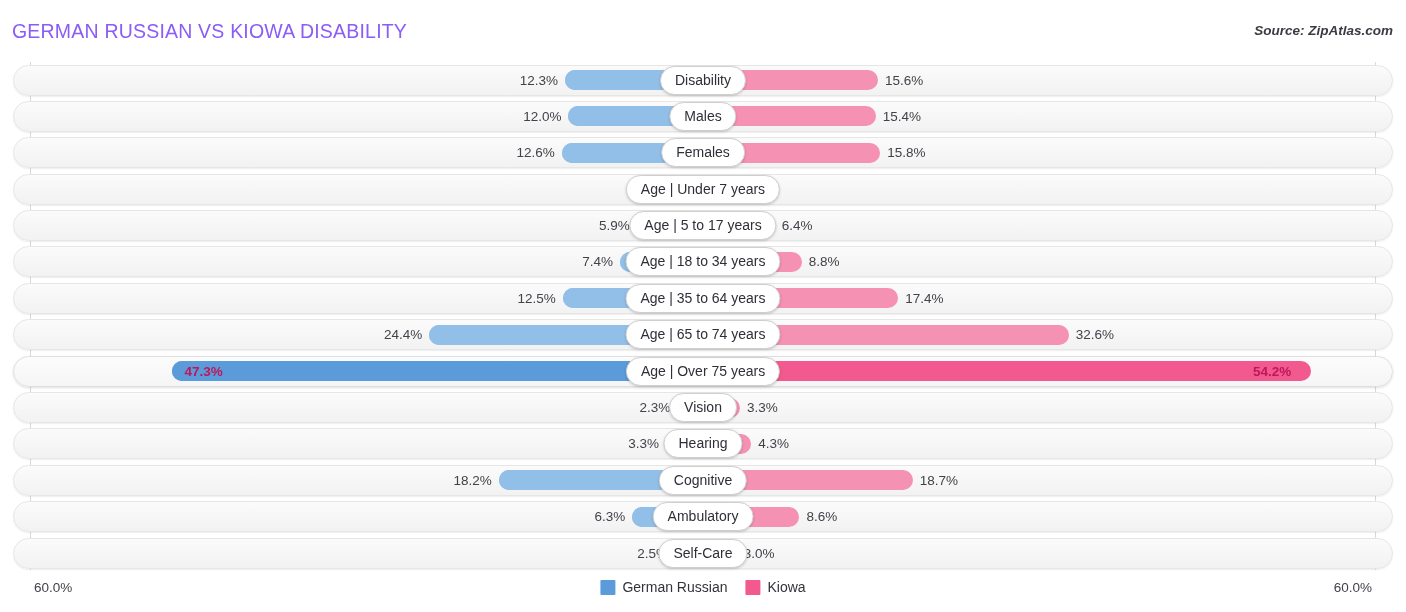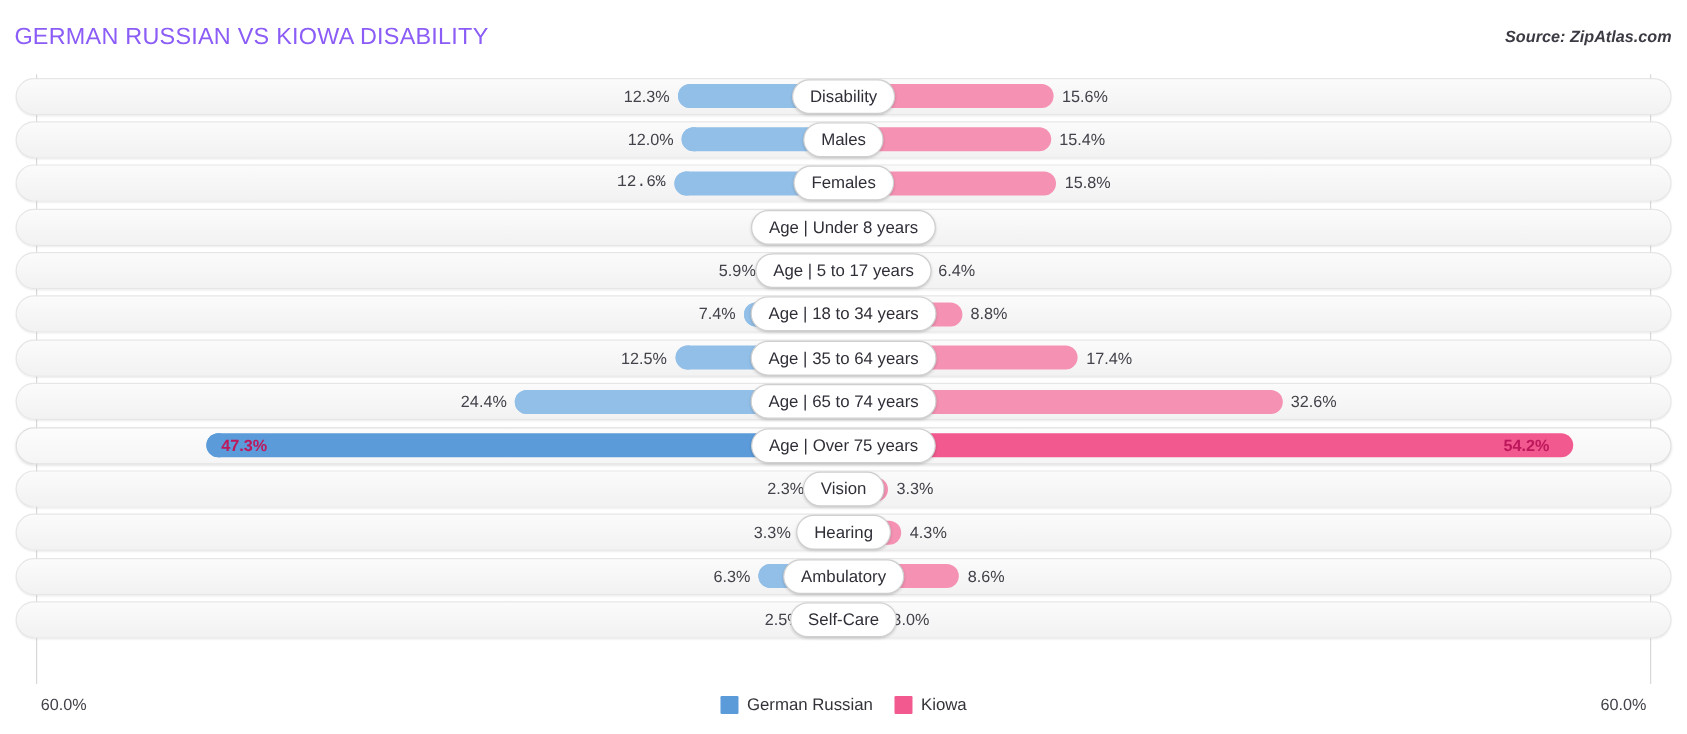--- a/index.html
+++ b/index.html
@@ -239,31 +239,31 @@
           <div class="bar left" style="width: 134.6px;"></div>
           <div class="bar right" style="width: 172.737px;"></div>
           <div class="val left" style="right: 844.6px;">12.0%</div>
           <div class="val right" style="left: 882.737px;">15.4%</div>
           <div class="pill">Males</div>
         </div>
         <div class="row">
           <div class="track"></div>
           <div class="bar left" style="width: 141.33px;"></div>
           <div class="bar right" style="width: 177.223px;"></div>
-          <div class="val left" style="right: 851.33px; font-family: Liberation Mono, monospace;">12.6%</div>
+          <div class="val left" style="right: 851.33px;">12.6%</div>
           <div class="val right" style="left: 887.223px;">15.8%</div>
           <div class="pill">Females</div>
         </div>
         <div class="row">
           <div class="track"></div>
           <div class="bar left" style="width: 17.9467px;"></div>
           <div class="bar right" style="width: 16.825px;"></div>
           <div class="val left" style="right: 727.947px;">1.6%</div>
           <div class="val right" style="left: 726.825px;">1.5%</div>
-          <div class="pill">Age | Under 8 years</div>
+          <div class="pill">Age | Under 7 years</div>
         </div>
         <div class="row">
           <div class="track"></div>
           <div class="bar left" style="width: 66.1783px;"></div>
           <div class="bar right" style="width: 71.7867px;"></div>
           <div class="val left" style="right: 776.178px;">5.9%</div>
           <div class="val right" style="left: 781.787px;">6.4%</div>
           <div class="pill">Age | 5 to 17 years</div>
         </div>
         <div class="row">
@@ -306,20 +306,28 @@
           <div class="val right" style="left: 747.015px;">3.3%</div>
           <div class="pill">Vision</div>
         </div>
         <div class="row">
           <div class="track"></div>
           <div class="bar left" style="width: 37.015px;"></div>
           <div class="bar right" style="width: 48.2317px;"></div>
           <div class="val left" style="right: 747.015px;">3.3%</div>
           <div class="val right" style="left: 758.232px;">4.3%</div>
           <div class="pill">Hearing</div>
+        </div>
+        <div class="row">
+          <div class="track"></div>
+          <div class="bar left" style="width: 204.143px;"></div>
+          <div class="bar right" style="width: 209.752px;"></div>
+          <div class="val left" style="right: 914.143px;">18.2%</div>
+          <div class="val right" style="left: 919.752px;">18.7%</div>
+          <div class="pill">Cognitive</div>
         </div>
         <div class="row">
           <div class="track"></div>
           <div class="bar left" style="width: 70.665px;"></div>
           <div class="bar right" style="width: 96.4633px;"></div>
           <div class="val left" style="right: 780.665px;">6.3%</div>
           <div class="val right" style="left: 806.463px;">8.6%</div>
           <div class="pill">Ambulatory</div>
         </div>
         <div class="row">

